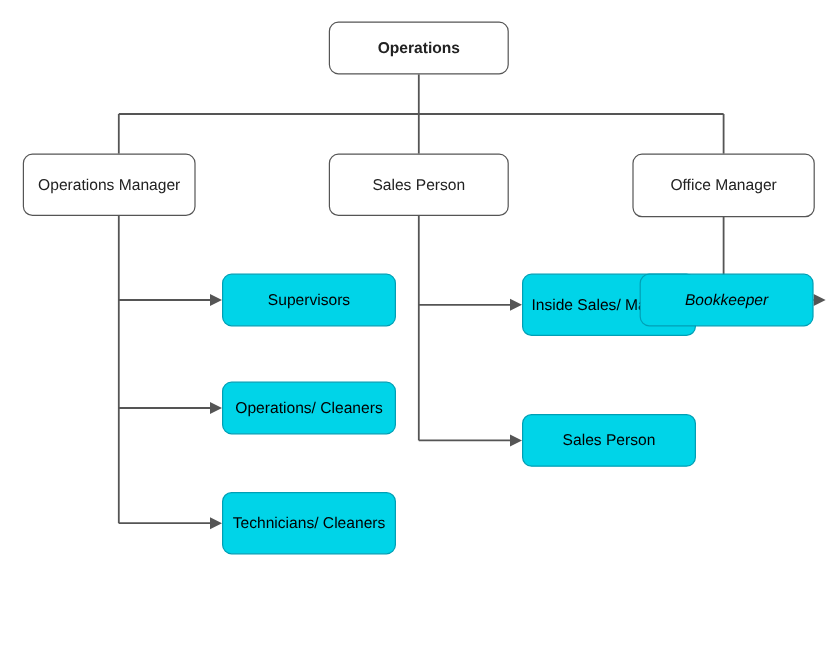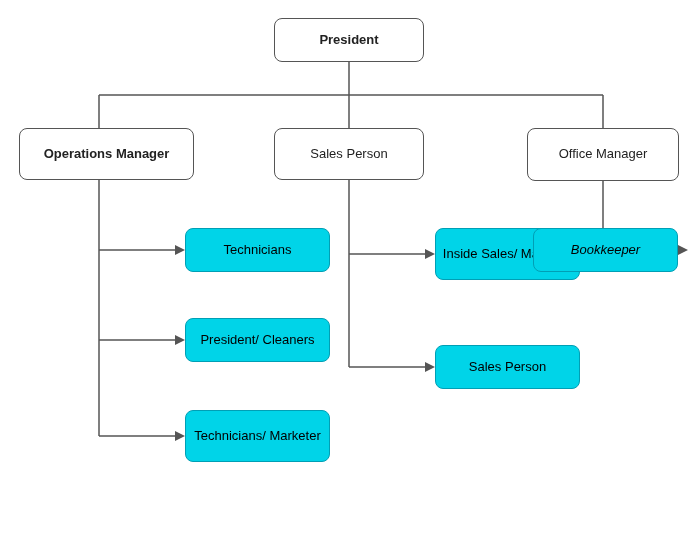--- a/index.html
+++ b/index.html
@@ -79,33 +79,33 @@
     <polygon points="425,249 435,254 425,259" fill="#555"></polygon>
 
     <line x1="349" y1="367" x2="425" y2="367" stroke="#555" stroke-width="1.5"></line>
     <polygon points="425,362 435,367 425,372" fill="#555"></polygon>
 
     <line x1="603" y1="180" x2="603" y2="250" stroke="#555" stroke-width="1.5"></line>
     <line x1="603" y1="250" x2="678" y2="250" stroke="#555" stroke-width="1.5"></line>
     <polygon points="678,245 688,250 678,255" fill="#555"></polygon>
   </svg>
 
-  <div class="node node-white node-bold" style="left:274px; top:18px; width:150px; height:44px;">President</div>
+  <div class="node node-white node-bold" style="left:274px; top:18px; width:150px; height:44px;">Operations</div>
 
-  <div class="node node-white" style="left:19px; top:128px; width:175px; height:52px;font-weight:bold;">Operations Manager</div>
+  <div class="node node-white" style="left:19px; top:128px; width:144px; height:52px;">Operations Manager</div>
 
   <div class="node node-white" style="left:274px; top:128px; width:150px; height:52px;">Sales Person</div>
 
   <div class="node node-white" style="left:527px; top:128px; width:152px; height:53px;">Office Manager</div>
 
-  <div class="node node-cyan" style="left:185px; top:228px; width:145px; height:44px;">Technicians</div>
+  <div class="node node-cyan" style="left:185px; top:228px; width:145px; height:44px;">Supervisors</div>
 
-  <div class="node node-cyan" style="left:185px; top:318px; width:145px; height:44px;">President/ Cleaners</div>
+  <div class="node node-cyan" style="left:185px; top:318px; width:145px; height:44px;">Operations/ Cleaners</div>
 
-  <div class="node node-cyan" style="left:185px; top:410px; width:145px; height:52px;">Technicians/ Marketer</div>
+  <div class="node node-cyan" style="left:185px; top:410px; width:145px; height:52px;">Technicians/ Cleaners</div>
 
   <div class="node node-cyan" style="left:435px; top:228px; width:145px; height:52px;">Inside Sales/ Marketer</div>
 
   <div class="node node-cyan" style="left:435px; top:345px; width:145px; height:44px;">Sales Person</div>
 
   <div class="node node-cyan" style="left:533px; top:228px; width:145px; height:44px;font-style:italic;">Bookkeeper</div>
 
 </div>
 
 </body></html>

